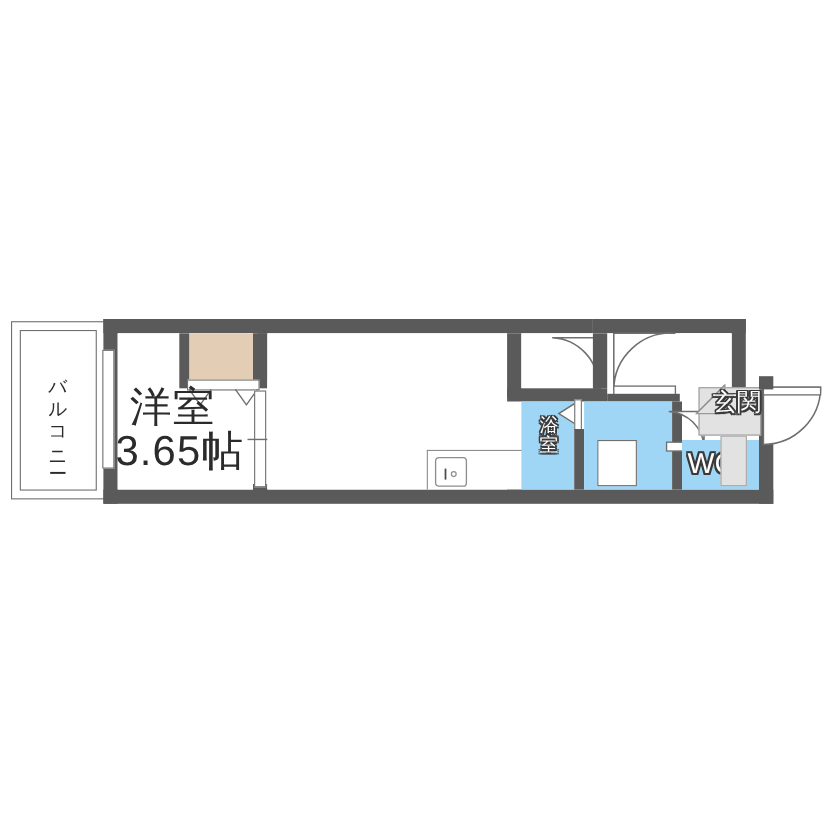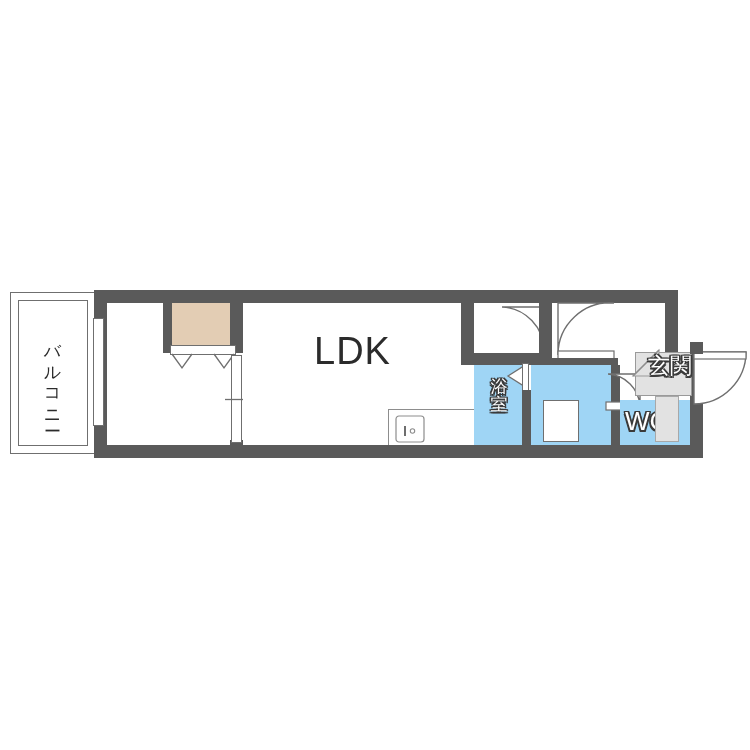--- a/index.html
+++ b/index.html
@@ -114,32 +114,33 @@
 
   <div class="abs thin" style="left:170px; top:345px; width:66px; height:10px; background:#ffffff;"></div>
 
   <svg class="abs" style="left:170px; top:354px; width:68px; height:16px;" viewBox="0 0 68 16">
     <polyline points="2,0 12,14 22,0" fill="none" stroke="#6f6f6f" stroke-width="1.3"></polyline>
     <polyline points="44,0 54,14 64,0" fill="none" stroke="#6f6f6f" stroke-width="1.3"></polyline>
   </svg>
 
   <div class="abs thin" style="left:93px; top:318px; width:11px; height:108px; background:#ffffff;"></div>
 
+  <div class="label label-big" style="left:118px; top:352px;">洋室</div>
+  <div class="label label-big" style="left:105px; top:392px;">3.65帖</div>
 
   <div class="abs wall" style="left:230px; top:303px; width:13px; height:42px;"></div>
   <div class="abs wall" style="left:230px; top:440px; width:13px; height:8px;"></div>
 
   <div class="abs thin" style="left:231px; top:355px; width:11px; height:88px; background:#ffffff;"></div>
   <svg class="abs" style="left:225px; top:398px; width:24px; height:3px;" viewBox="0 0 24 3">
     <line x1="0" y1="1.5" x2="24" y2="1.5" stroke="#6f6f6f" stroke-width="1.3"></line>
   </svg>
 
   <div class="abs fill-white" style="left:243px; top:303px; width:218px; height:142px;"></div>
 
-  <div class="label label-big" style="left:314px; top:332px;">LDK</div>
 
   <div class="abs" style="left:388px; top:409px; width:90px; height:36px; border-top:1px solid #8d8d8d; border-left:1px solid #8d8d8d;"></div>
 
   <svg class="abs" style="left:395px; top:415px; width:32px; height:32px;" viewBox="0 0 32 32">
     <rect x="1" y="1" width="28" height="26" rx="3" fill="#ffffff" stroke="#8d8d8d" stroke-width="1.2"></rect>
     <line x1="10" y1="11" x2="10" y2="21" stroke="#4a4a4a" stroke-width="1.6"></line>
     <circle cx="17.5" cy="16" r="2.2" fill="none" stroke="#8d8d8d" stroke-width="1.1"></circle>
   </svg>
 
   <div class="abs wall" style="left:461px; top:303px; width:13px; height:58px;"></div>

